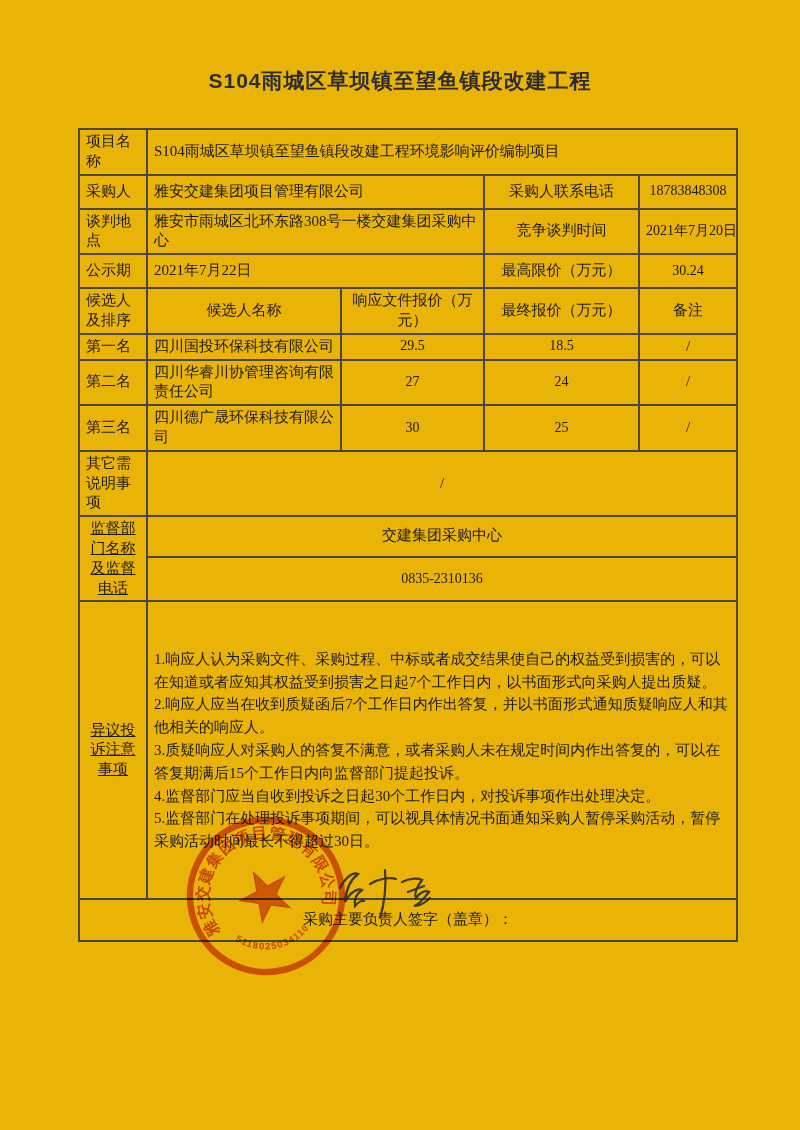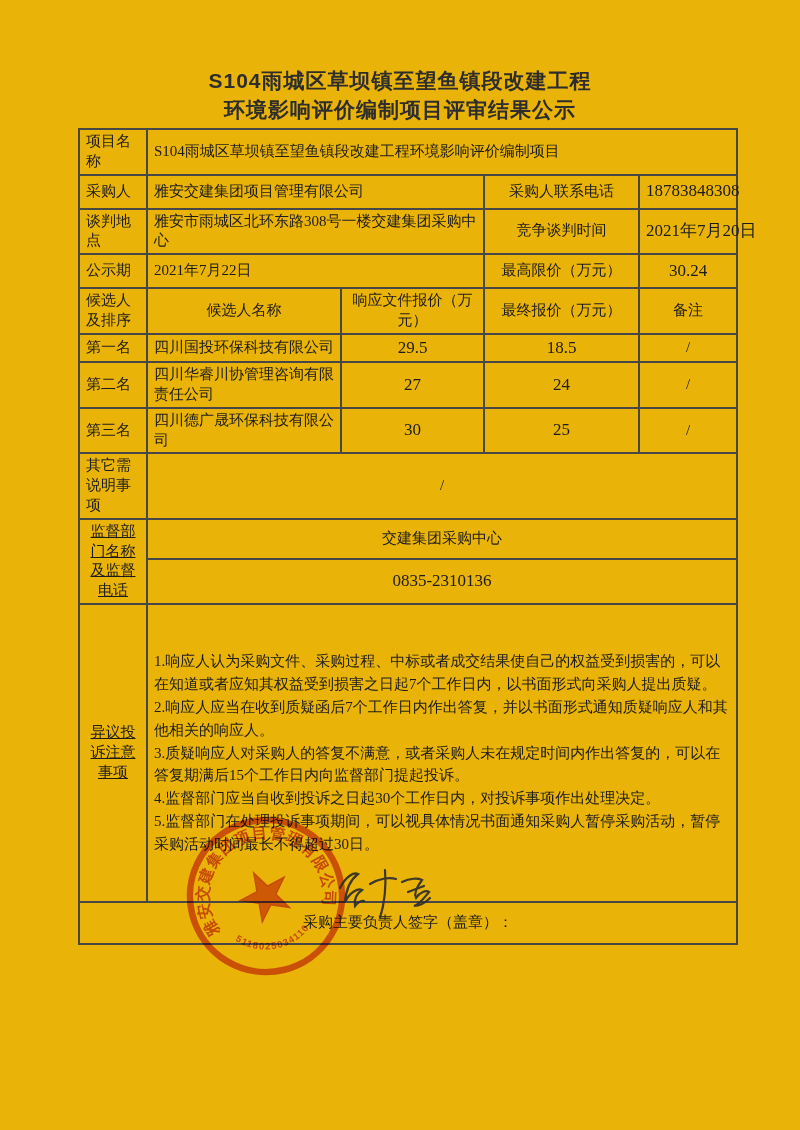--- a/index.html
+++ b/index.html
@@ -18,21 +18,21 @@
     position:absolute;left:78px;top:128px;width:658px;
     border-collapse:collapse;table-layout:fixed;font-size:15px;color:#1c1c1c;
   }
   table.main td{
     border:2px solid #474747;padding:2px 6px;vertical-align:middle;line-height:1.32;
     word-break:break-all;
   }
   td.c{text-align:center;margin-top:16px;}
   td.lbl{padding-left:5px;padding-right:3px;}
   td.lblc{text-align:center;padding-left:3px;padding-right:3px;text-decoration:underline;}
-  td.num{white-space:nowrap;font-size:17px;}
+  td.num{white-space:nowrap;font-size:14px;}
   td.objection-cell{padding:6px 9px;}
   .obj-item{line-height:1.52;}
   .sig-row-cell{padding-left:8px;font-size:15px;text-align:center;}
   
   .seal{
     position:absolute;left:183px;top:813px;width:166px;height:166px;
     mix-blend-mode:multiply;opacity:.88;transform:rotate(-8deg);
     pointer-events:none;
   }
   
@@ -41,21 +41,20 @@
     pointer-events:none;
   }
 </style>
 </head>
 <body>
 
 <div class="page">
 
   <div class="doc-title">
     <div>S104雨城区草坝镇至望鱼镇段改建工程</div>
-    <div>环境影响评价编制项目评审结果公示</div>
   </div>
 
   <table class="main">
     <colgroup>
       <col style="width:68px">
         <col style="width:194px">
         <col style="width:143px">
       <col style="width:155px">
         <col style="width:98px">
     </colgroup>

